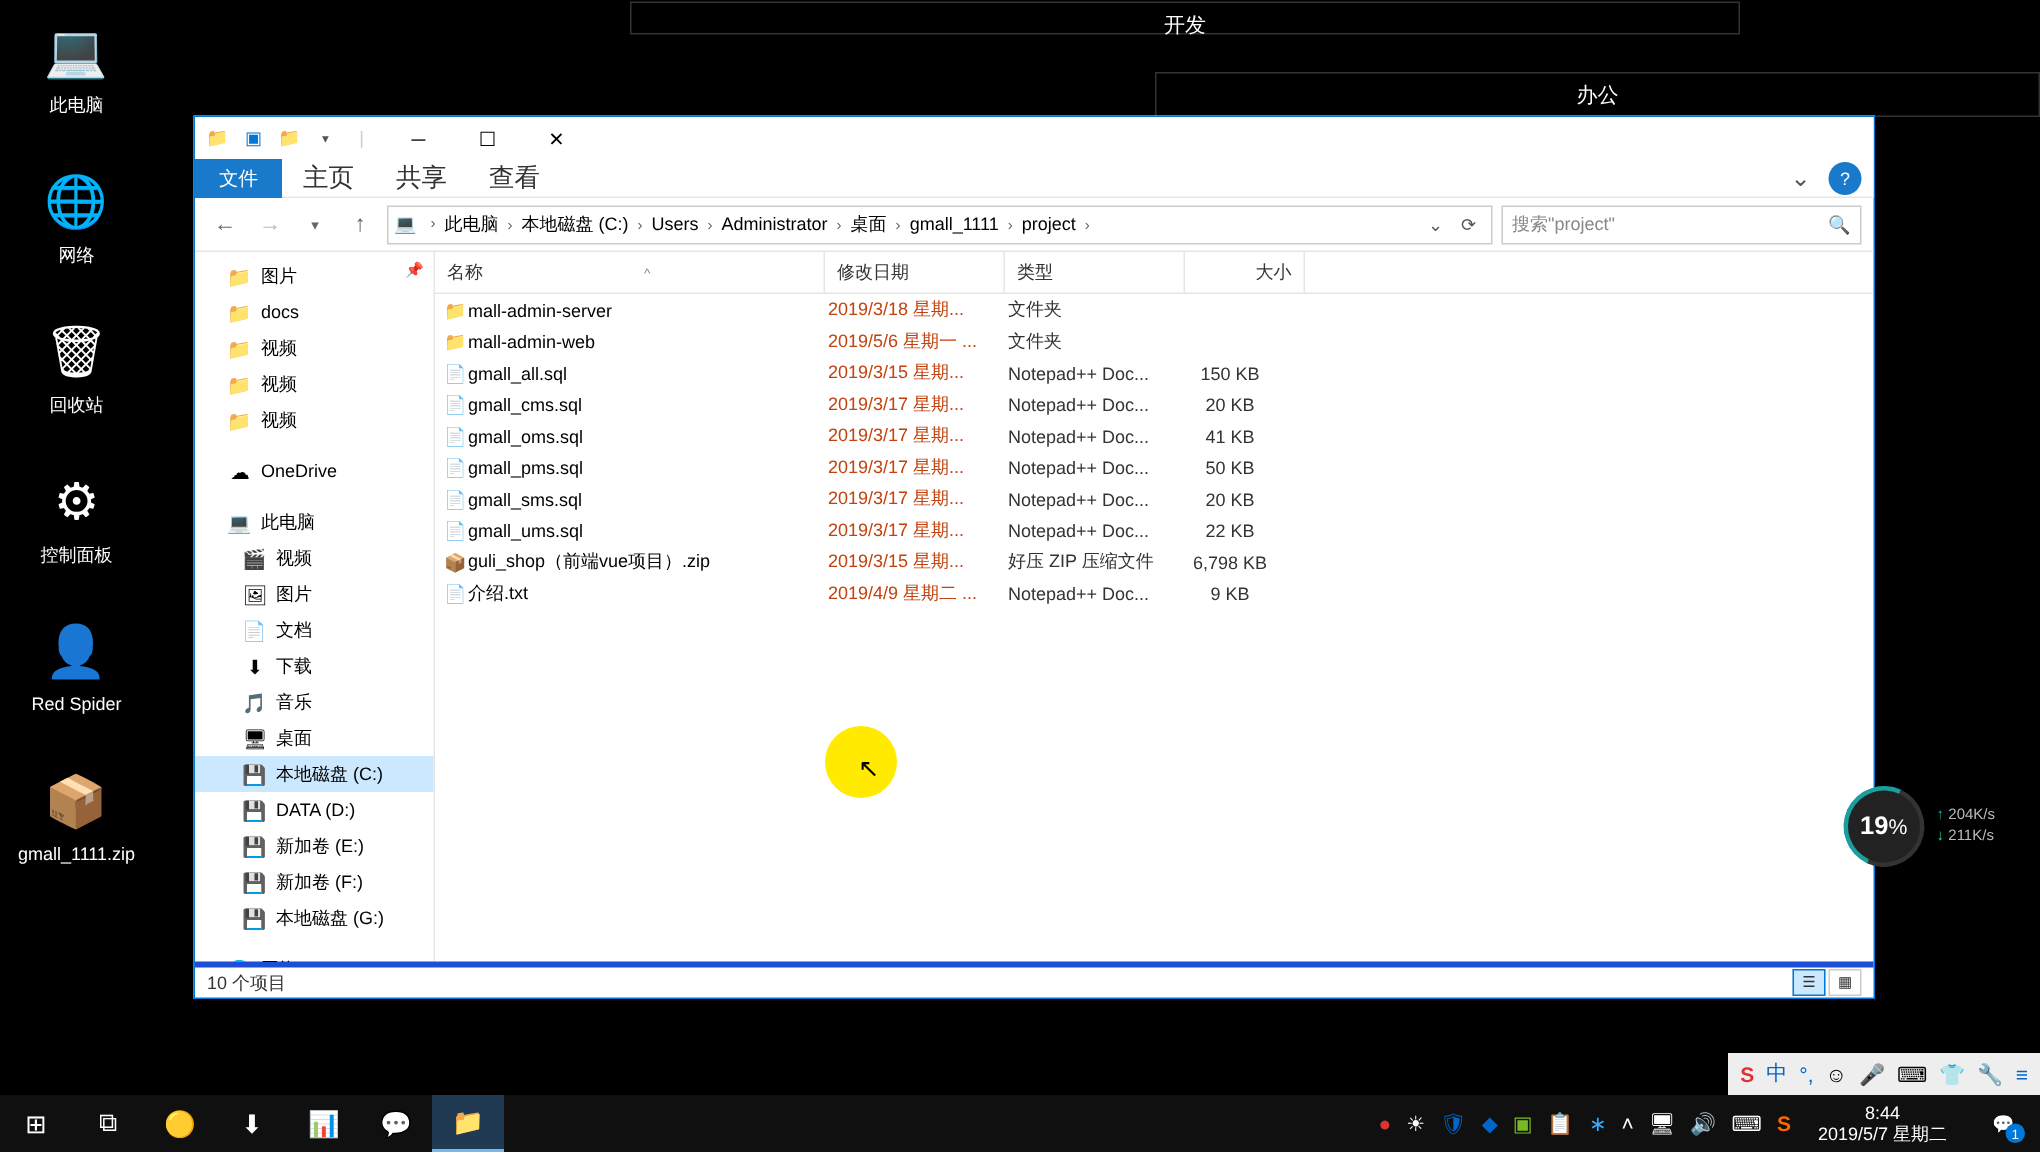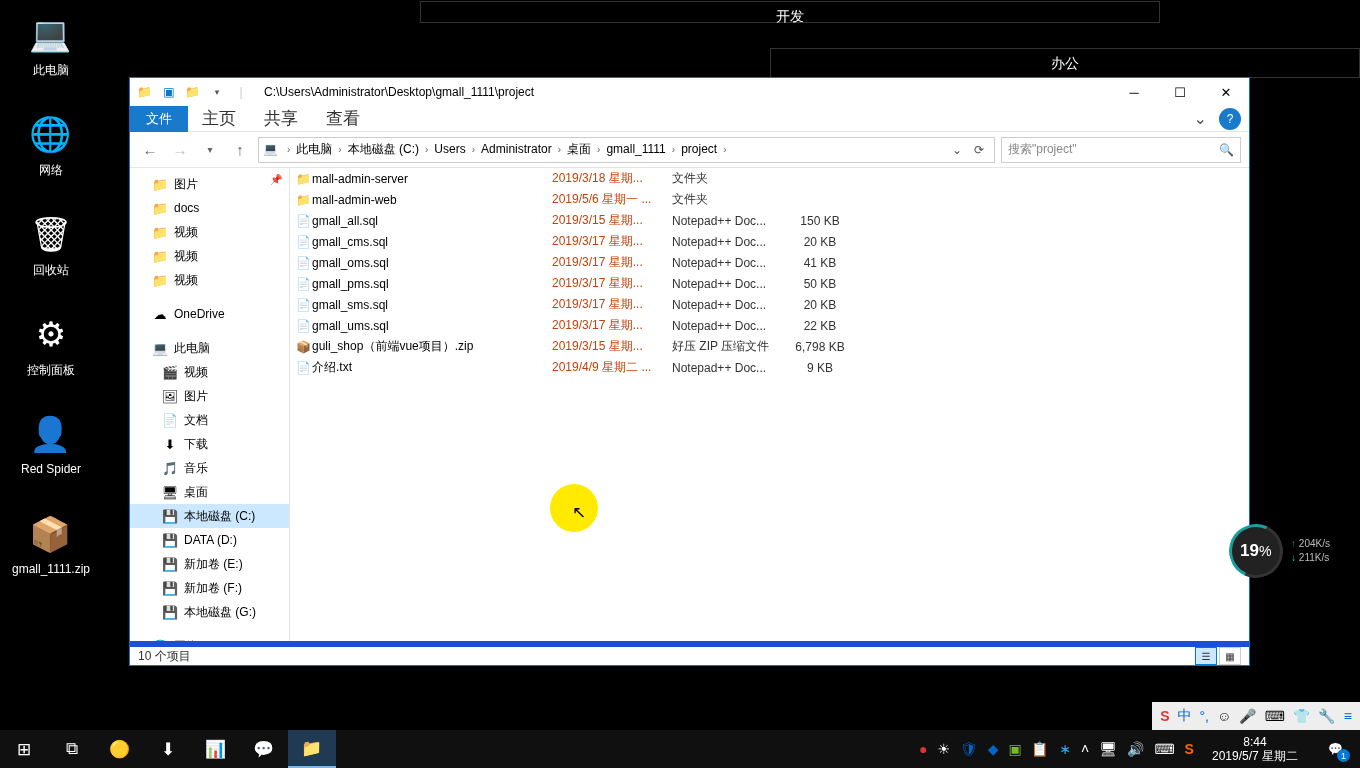--- a/index.html
+++ b/index.html
@@ -52,21 +52,21 @@
 .cols div { padding:0 8px; border-right:1px solid #e5e5e5; height:100%; display:flex; align-items:center; }
 .c-name{width:260px;} .c-date{width:120px;} .c-type{width:120px;} .c-size{width:80px; justify-content:flex-end;}
 .rows { flex:1; overflow:auto; font-size:12px; }
 .row { height:21px; display:flex; align-items:center; }
 .row .ic { width:18px; padding-left:6px; }
 .row .nm { width:236px; padding-left:4px; white-space:nowrap; overflow:hidden; text-overflow:ellipsis; }
 .row .dt { width:120px; padding-left:8px; white-space:nowrap; overflow:hidden; text-overflow:ellipsis; color:#c2410c; }
 .row .tp { width:120px; padding-left:8px; white-space:nowrap; overflow:hidden; text-overflow:ellipsis; color:#333; }
 .row .sz { width:80px; text-align:center; padding-right:8px; color:#333; }
 
-.status { height:24px; border-top:6px solid #1d4ed8; display:flex; align-items:center; font-size:12px; padding:0 8px; color:#333; }
+.status { height:24px; border-top:4px solid #1d4ed8; display:flex; align-items:center; font-size:12px; padding:0 8px; color:#333; }
 .status .views { margin-left:auto; display:flex; gap:2px; }
 .status .views div { width:22px; height:18px; border:1px solid #ccc; display:flex; align-items:center; justify-content:center; font-size:10px; }
 .status .views .active { background:#cce8ff; border-color:#0078d7; }
 
 
 .cursor-hl { position:absolute; width:48px; height:48px; border-radius:50%; background:#ffea00; left:550px; top:484px; }
 .cursor-arrow { position:absolute; left:572px; top:502px; font-size:17px; color:#000; }
 
 
 .perf { position:absolute; right:30px; bottom:190px; display:flex; align-items:center; gap:8px; color:#bbb; font-size:10px; }
@@ -127,21 +127,20 @@
 
 <div class="explorer">
   <div class="titlebar">
     <div class="qat">
       <span class="folder-ic">📁</span>
       <span style="color:#0078d7;">▣</span>
       <span class="folder-ic">📁</span>
       <span style="font-size:9px;color:#555;">▾</span>
       <span style="color:#ccc;">|</span>
     </div>
-    <div class="path">C:\Users\Administrator\Desktop\gmall_1111\project</div>
     <div class="controls">
       <div>─</div>
       <div>☐</div>
       <div class="close">✕</div>
     </div>
   </div>
 
   <div class="ribbon">
     <div class="file-tab">文件</div>
     <div class="tab">主页</div>
@@ -252,20 +251,29 @@
           </div>
         </div>
         <div class="group">
           <div class="item">
             <span class="ic ">🌐</span>
             <span>网络</span>
           </div>
         </div>
       </div>
     <div class="filepane">
+      <div class="cols">
+        <div class="c-name">
+            <span>名称</span>
+            <span style="margin:0 auto;font-size:9px;color:#888;">^</span>
+          </div>
+        <div class="c-date">修改日期</div>
+        <div class="c-type">类型</div>
+        <div class="c-size">大小</div>
+      </div>
       <div class="rows" id="rows">
           <div class="row">
             <span class="ic folder-ic">📁</span>
             <span class="nm">mall-admin-server</span>
             <span class="dt">2019/3/18 星期...</span>
             <span class="tp">文件夹</span>
             <span class="sz"></span>
           </div>
           <div class="row">
             <span class="ic folder-ic">📁</span>

